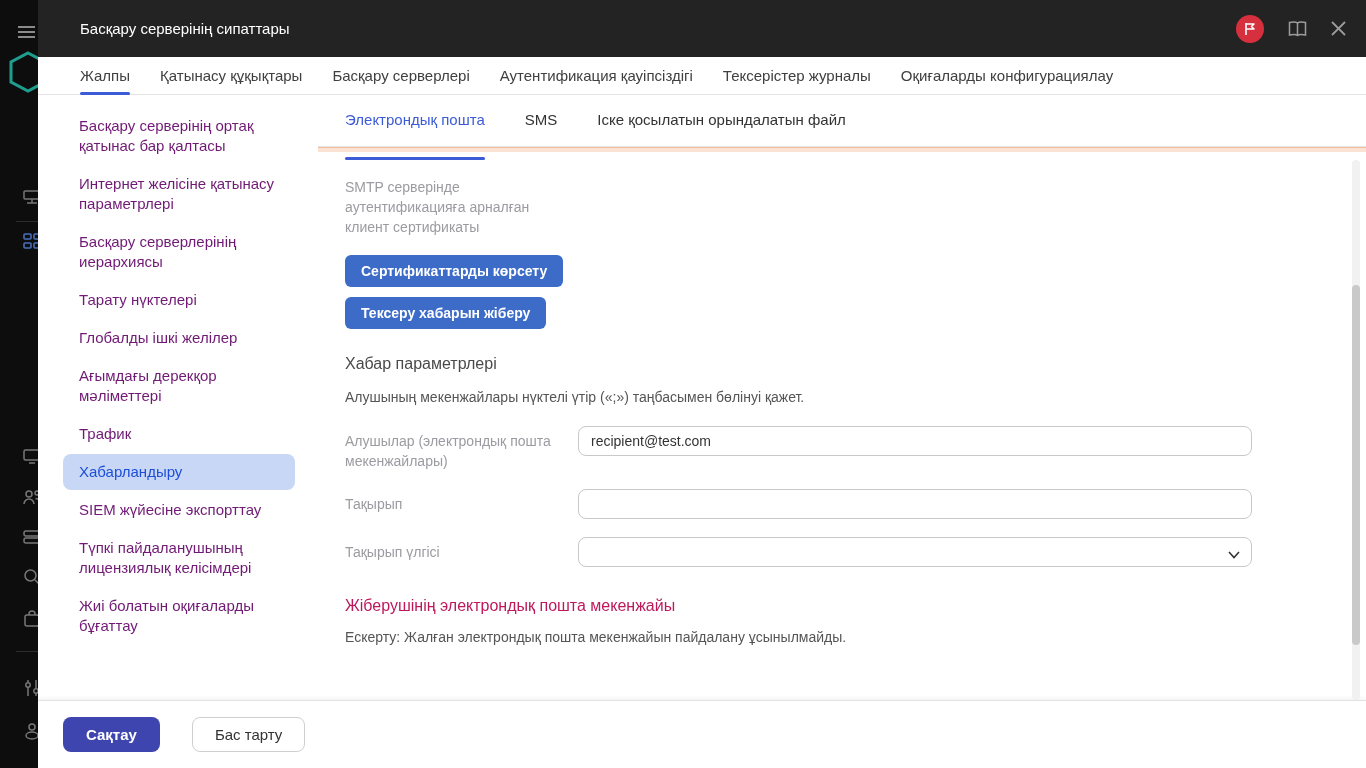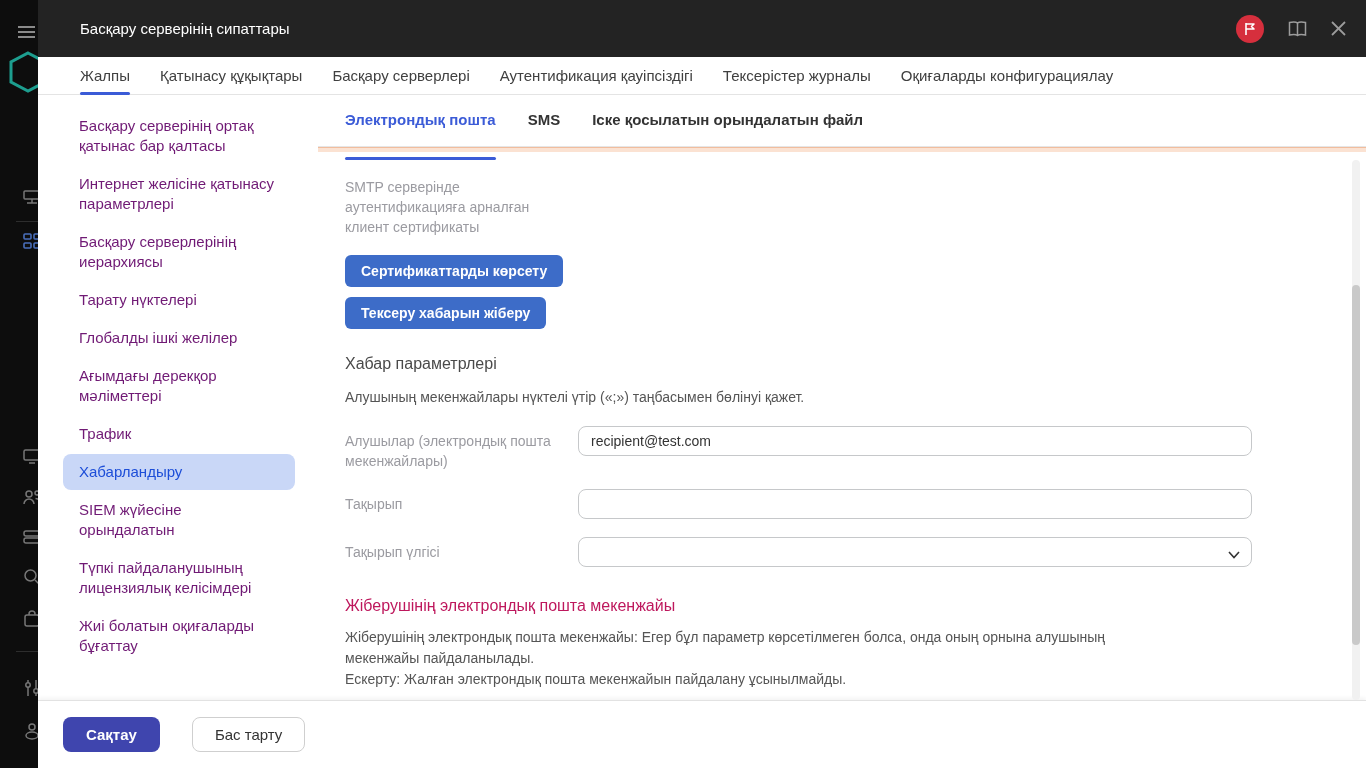--- a/index.html
+++ b/index.html
@@ -37,21 +37,21 @@
   .bodyrow { flex:1; display:flex; min-height:0; }
 
   .navcol { width:280px; flex:none; padding:13px 0 0 25px; }
   .nav-item { width:232px; padding:8px 16px; border-radius:8px; font-size:15px;
               line-height:20px; color:#701a75; cursor:pointer; margin-bottom:2px; }
   .nav-item.selected { background:#c9d7f7; color:#1d4ed8; }
 
   .contentcol { flex:1; position:relative; display:flex; flex-direction:column; min-width:0; }
 
   .subtabs { height:52px; flex:none; border-bottom:1px solid #e6e6e6; display:flex;
-             gap:32px; padding:16px 0 0 27px;font-weight:bold; }
+             gap:40px; padding:16px 0 0 27px; }
   .subtab { font-size:15px; color:#333; position:relative; cursor:pointer; white-space:nowrap; }
   .subtab.active { color:#3b5bd7; }
   .subtab.active::after { content:""; position:absolute; left:0; right:0; bottom:-14px;
                           height:3px; background:#3b5bd7; border-radius:2px; }
 
   .peach-band { height:5px; flex:none; background:#fbe2d2; border-top:1px solid #f1bd9e; }
 
   .scrollarea { flex:1; padding:20px 114px 0 27px; overflow:hidden; }
 
   .field-row { display:flex; margin-bottom:18px; }
@@ -216,21 +216,21 @@
 
     <div class="navcol">
       <div class="nav-item">Басқару серверінің ортақ қатынас бар қалтасы</div>
       <div class="nav-item">Интернет желісіне қатынасу параметрлері</div>
       <div class="nav-item">Басқару серверлерінің иерархиясы</div>
       <div class="nav-item">Тарату нүктелері</div>
       <div class="nav-item">Глобалды ішкі желілер</div>
       <div class="nav-item">Ағымдағы дерекқор мәліметтері</div>
       <div class="nav-item">Трафик</div>
       <div class="nav-item selected">Хабарландыру</div>
-      <div class="nav-item">SIEM жүйесіне орындалатын</div>
+      <div class="nav-item">SIEM жүйесіне экспорттау</div>
       <div class="nav-item">Түпкі пайдаланушының лицензиялық келісімдері</div>
       <div class="nav-item">Жиі болатын оқиғаларды бұғаттау</div>
     </div>
 
     <div class="contentcol">
       <div class="subtabs">
         <div class="subtab active">Электрондық пошта</div>
         <div class="subtab">SMS</div>
         <div class="subtab">Іске қосылатын орындалатын файл</div>
       </div>
@@ -273,21 +273,20 @@
                 <svg width="12" height="8" viewBox="0 0 12 8" fill="none" stroke="#333" stroke-width="1.6">
                     <polyline points="1,1 6,6.5 11,1"></polyline>
                   </svg>
               </span>
             </div>
           </div>
         </div>
 
         <h2 class="section-h bold">Жіберушінің электрондық пошта мекенжайы</h2>
         <div class="hint" style="margin-top:12px;">
-          <div>Жіберушінің электрондық пошта мекенжайы: Егер бұл параметр көрсетілмеген болса, онда оның орнына алушының мекенжайы пайдаланылады.</div>
           <div>Ескерту: Жалған электрондық пошта мекенжайын пайдалану ұсынылмайды.</div>
         </div>
 
       </div>
 
       <div class="sb-track">
         <div class="sb-thumb"></div>
       </div>
     </div>
   </div>

